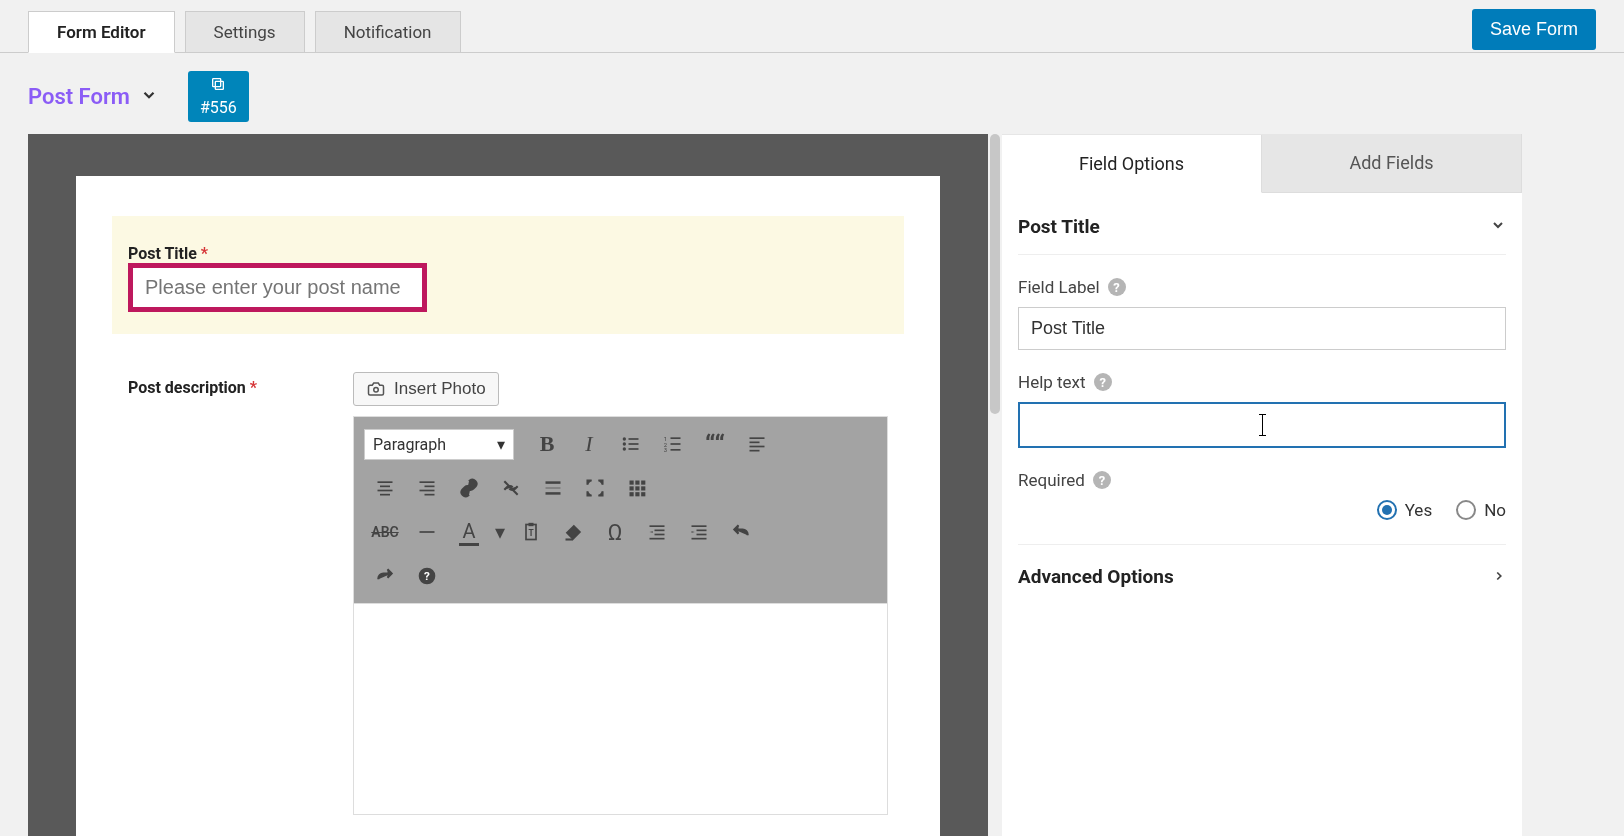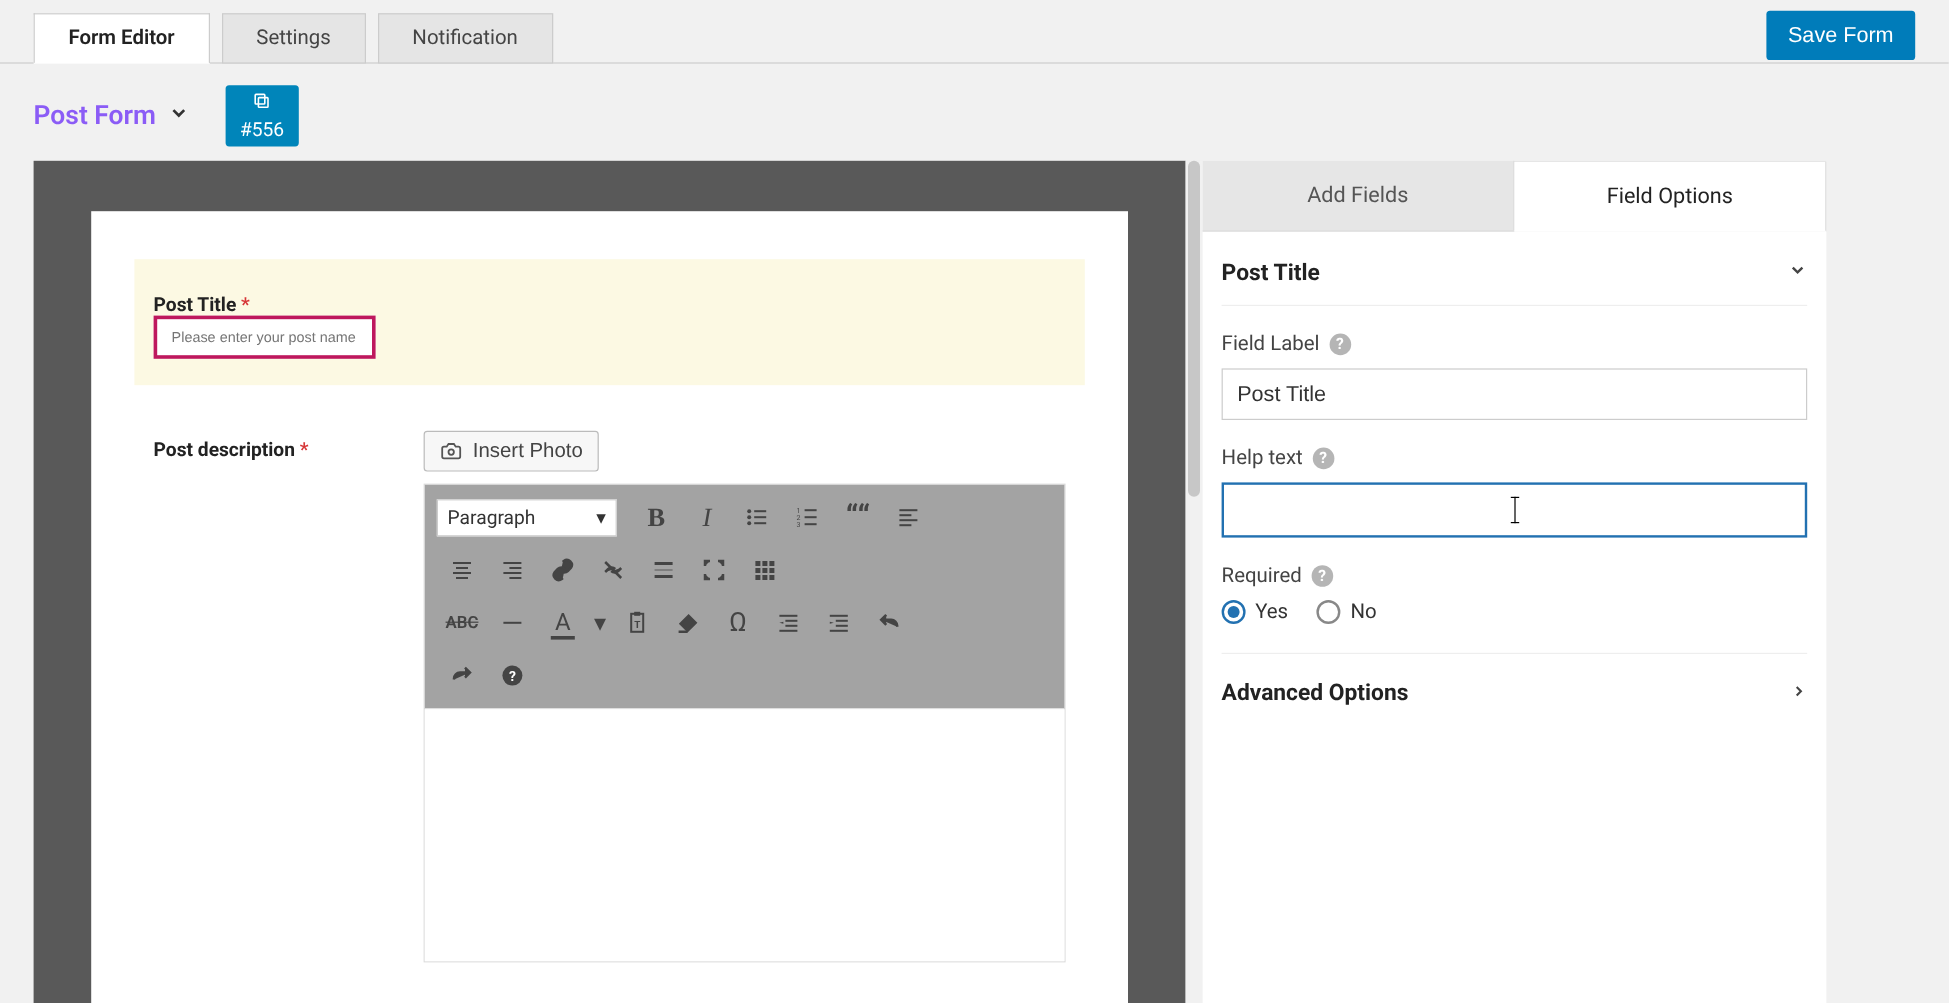--- a/index.html
+++ b/index.html
@@ -117,22 +117,22 @@
     font-size: 16px;
     padding-top: 6px;
   }
   .req { color: #d63638; }
   .field-input-col {
     flex: 1;
   }
   .text-input-preview {
     width: 100%;
     padding: 8px 12px;
-    font-size: 12px;
-    border: 3px solid #be185d;
+    font-size: 20px;
+    border: 5px solid #be185d;
     color: #ec4899;
     background: #fff;
   }
   
   .insert-photo-btn {
     display: inline-flex;
     align-items: center;
     gap: 8px;
     padding: 6px 12px;
     border: 1px solid #bbb;
@@ -265,21 +265,21 @@
     width: 100%;
     padding: 10px 12px;
     font-size: 18px;
     border: 1px solid #ccc;
     color: #333;
   }
   .opt-input.focused {
     border: 2px solid #2271b1;
     outline: none;
   }
-  .radio-row { display: flex; gap: 24px; align-items: center; margin-top: 6px; }
+  .radio-row { display: flex; gap: 24px; align-items: center; margin-top: 6px; justify-content: flex-end; }
   .radio-item { display: flex; align-items: center; gap: 8px; font-size: 17px; color: #333; }
   .radio-circle {
     width: 20px; height: 20px; border-radius: 50%;
     border: 2px solid #888; display: inline-flex;
     align-items: center; justify-content: center;
   }
   .radio-circle.checked { border-color: #2271b1; }
   .radio-dot { width: 10px; height: 10px; border-radius: 50%; background: #2271b1; }
   .adv-header {
     display: flex;
@@ -538,22 +538,22 @@
         </div>
 
       </div>
       <div class="canvas-scrollbar">
         <div class="canvas-scrollbar-thumb"></div>
       </div>
     </div>
 
     <div class="sidebar">
       <div class="side-tabs">
+        <div class="side-tab active">Field Options</div>
         <div class="side-tab">Add Fields</div>
-        <div class="side-tab active">Field Options</div>
       </div>
       <div class="sidebar-body">
         <div class="section-header">
           <span>Post Title</span>
           <span><svg width="16" height="16" viewBox="0 0 24 24" fill="none" stroke="#444" stroke-width="3">
                 <polyline points="6 9 12 15 18 9"></polyline>
               </svg></span>
         </div>
 
         <div class="opt-group">

